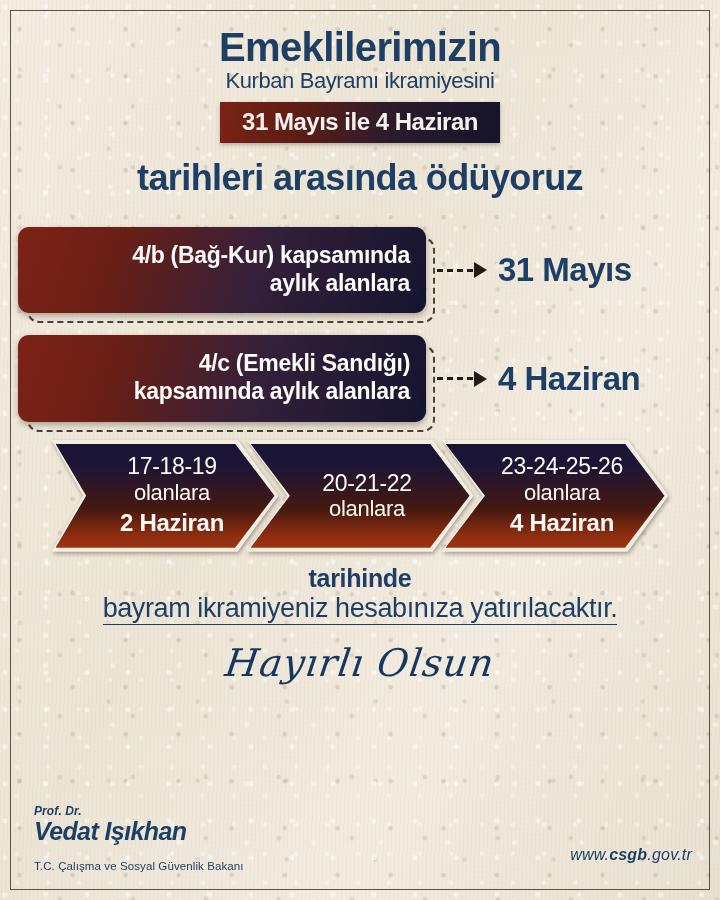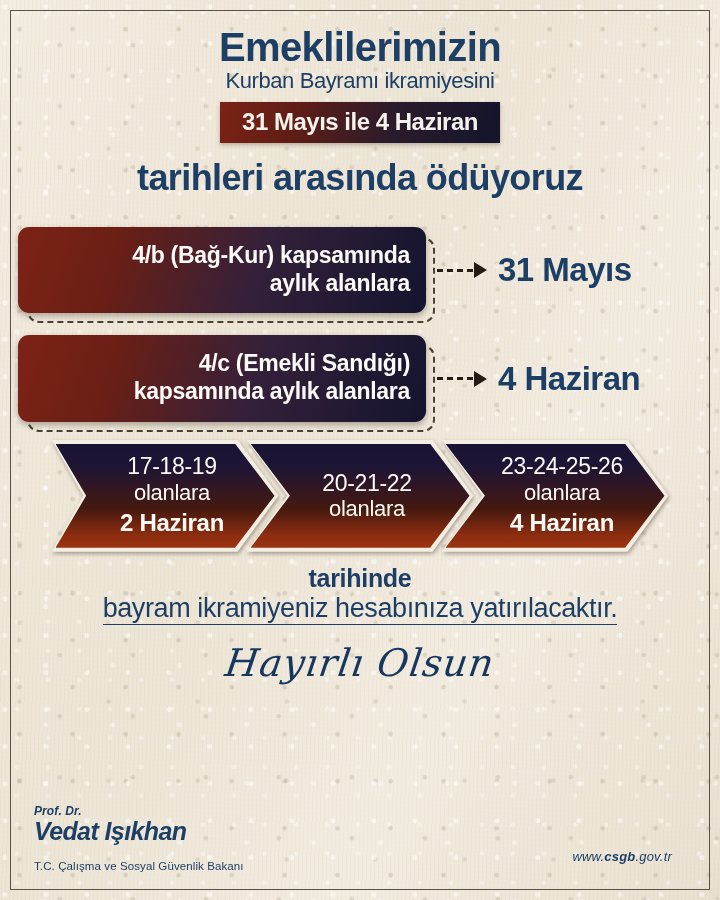--- a/index.html
+++ b/index.html
@@ -144,22 +144,22 @@
     letter-spacing:1px;transform:skewX(-8deg);
   }
   .credits{
     position:absolute;left:34px;bottom:28px;z-index:4;color:#1d3f66;
     text-align:left;
   }
   .c1{font-size:12px;font-style:italic;font-weight:bold;letter-spacing:.1px;}
   .c2{font-size:25px;font-weight:bold;font-style:italic;letter-spacing:-.6px;line-height:1.05;}
   .c3{font-size:11.5px;letter-spacing:.1px;margin-top:16px;}
   .site{
-    position:absolute;right:48px;bottom:36px;z-index:4;
-    font-size:13px;font-style:italic;color:#1d3f66;letter-spacing:.2px;
+    position:absolute;right:28px;bottom:36px;z-index:4;
+    font-size:16px;font-style:italic;color:#1d3f66;letter-spacing:.2px;
   }
   .site b{font-weight:bold;}
 </style>
 </head>
 <body>
 
 <div id="poster">
   <div class="frame"></div>
 
   <div class="inner">

